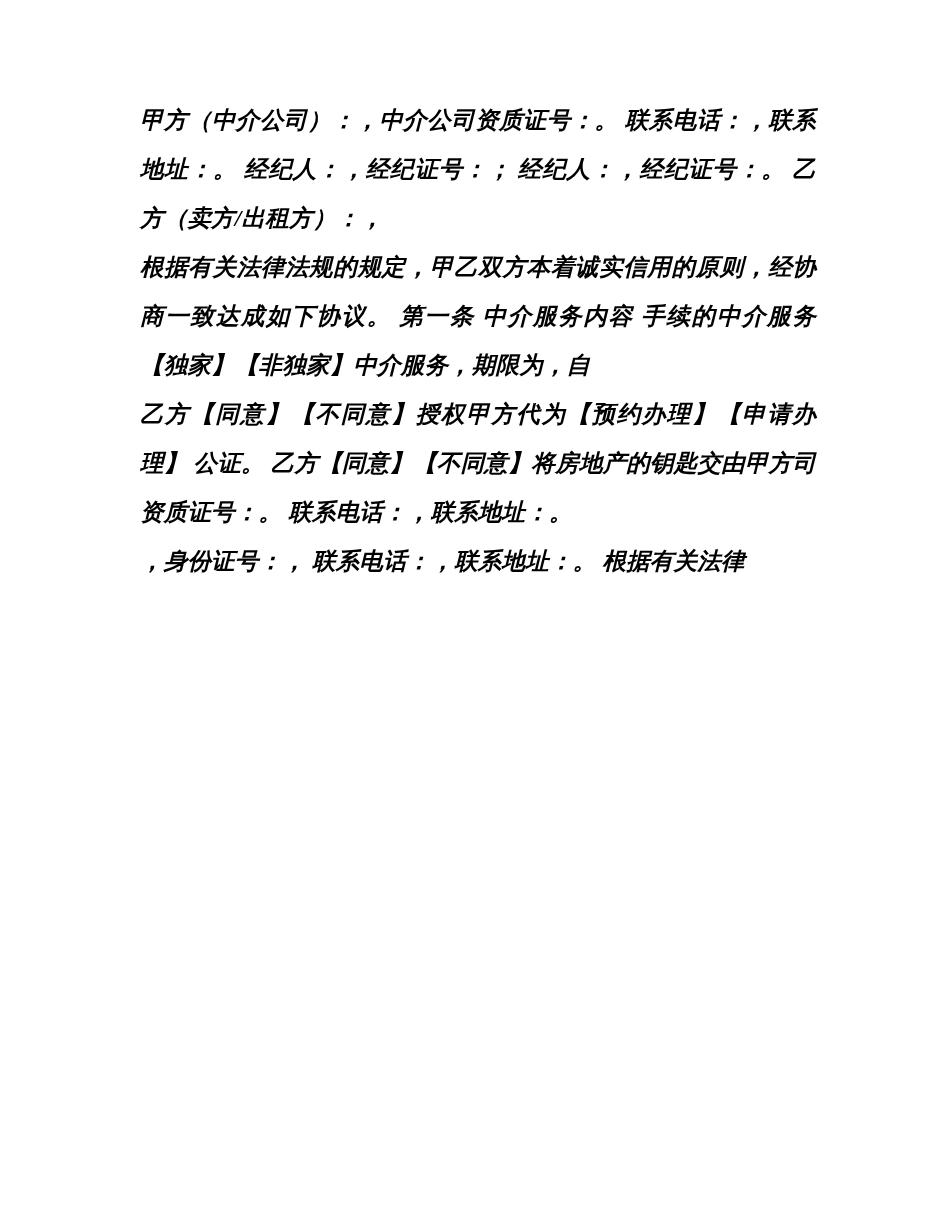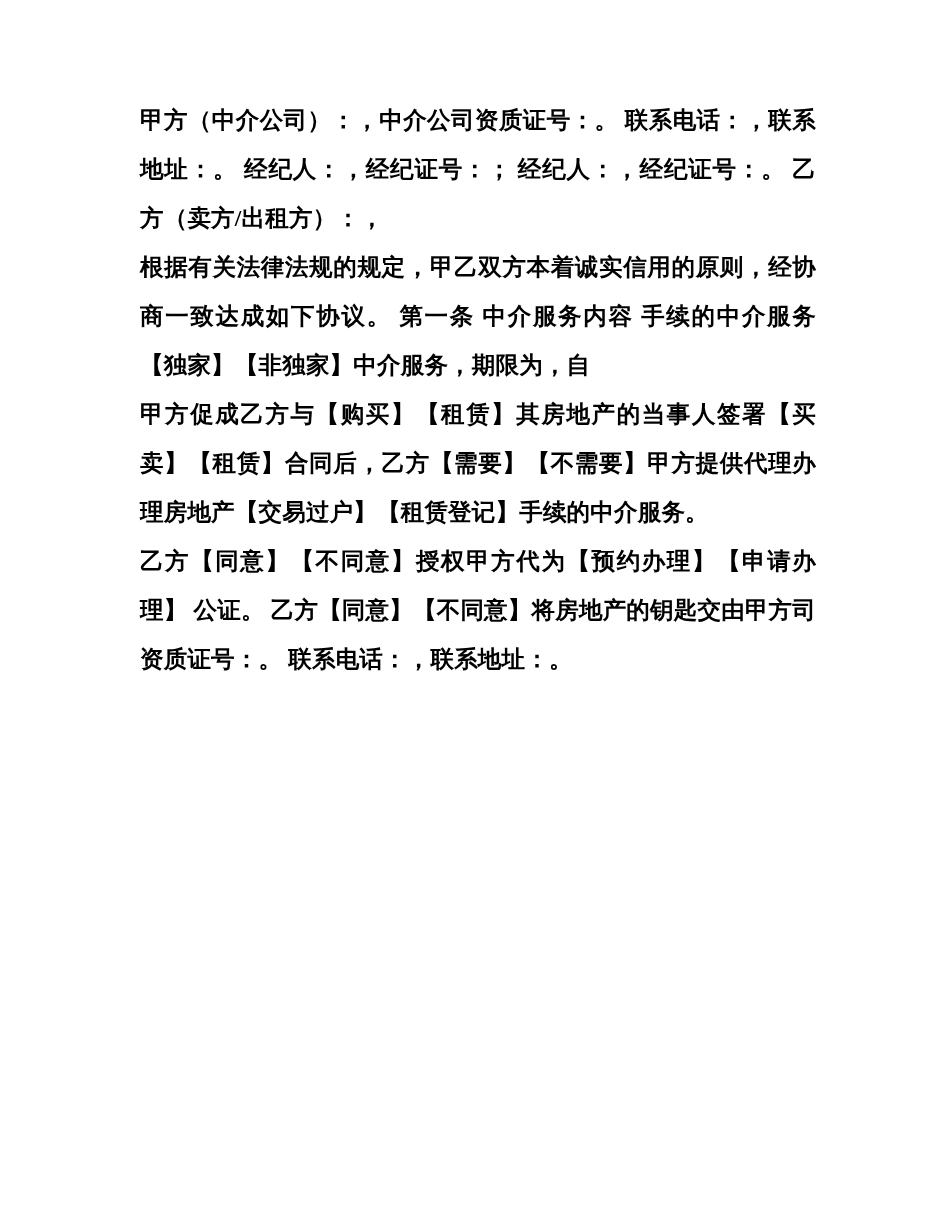--- a/index.html
+++ b/index.html
@@ -10,20 +10,21 @@
   body {
     font-family: "Liberation Serif", "DejaVu Serif", serif;
   }
   .page {
     width: 950px;
     height: 1229px;
     background: #ffffff;
     position: relative;
     box-sizing: border-box;
     overflow: hidden;
+    font-style: italic;
   }
   .doc-body {
     position: absolute;
     left: 140px;
     top: 96px;
     width: 676px;
   }
   .para {
     font-size: 23.5px;
     line-height: 49px;
@@ -35,16 +36,16 @@
     word-break: break-all;
   }
 </style>
 </head>
 <body>
 
 <div class="page">
   <div class="doc-body">
     <p class="para">甲方（中介公司）：，中介公司资质证号：。 联系电话：，联系地址：。 经纪人：，经纪证号：； 经纪人：，经纪证号：。 乙方（卖方/出租方）：，</p>
     <p class="para">根据有关法律法规的规定，甲乙双方本着诚实信用的原则，经协商一致达成如下协议。 第一条 中介服务内容 手续的中介服务【独家】【非独家】中介服务，期限为，自</p>
-    <p class="para">甲方促成乙方与【购买】【租赁】其房地产的当事人签署【买卖】【租赁】合同后，乙方【需要】【不需要】甲方提供代理办理房地产【交易过户】【租赁登记】手续的中介服务。</p>
     <p class="para">乙方【同意】【不同意】授权甲方代为【预约办理】【申请办理】 公证。 乙方【同意】【不同意】将房地产的钥匙交由甲方司资质证号：。 联系电话：，联系地址：。</p>
+    <p class="para">，身份证号：， 联系电话：，联系地址：。 根据有关法律</p>
   </div>
 </div>
 
 </body></html>

